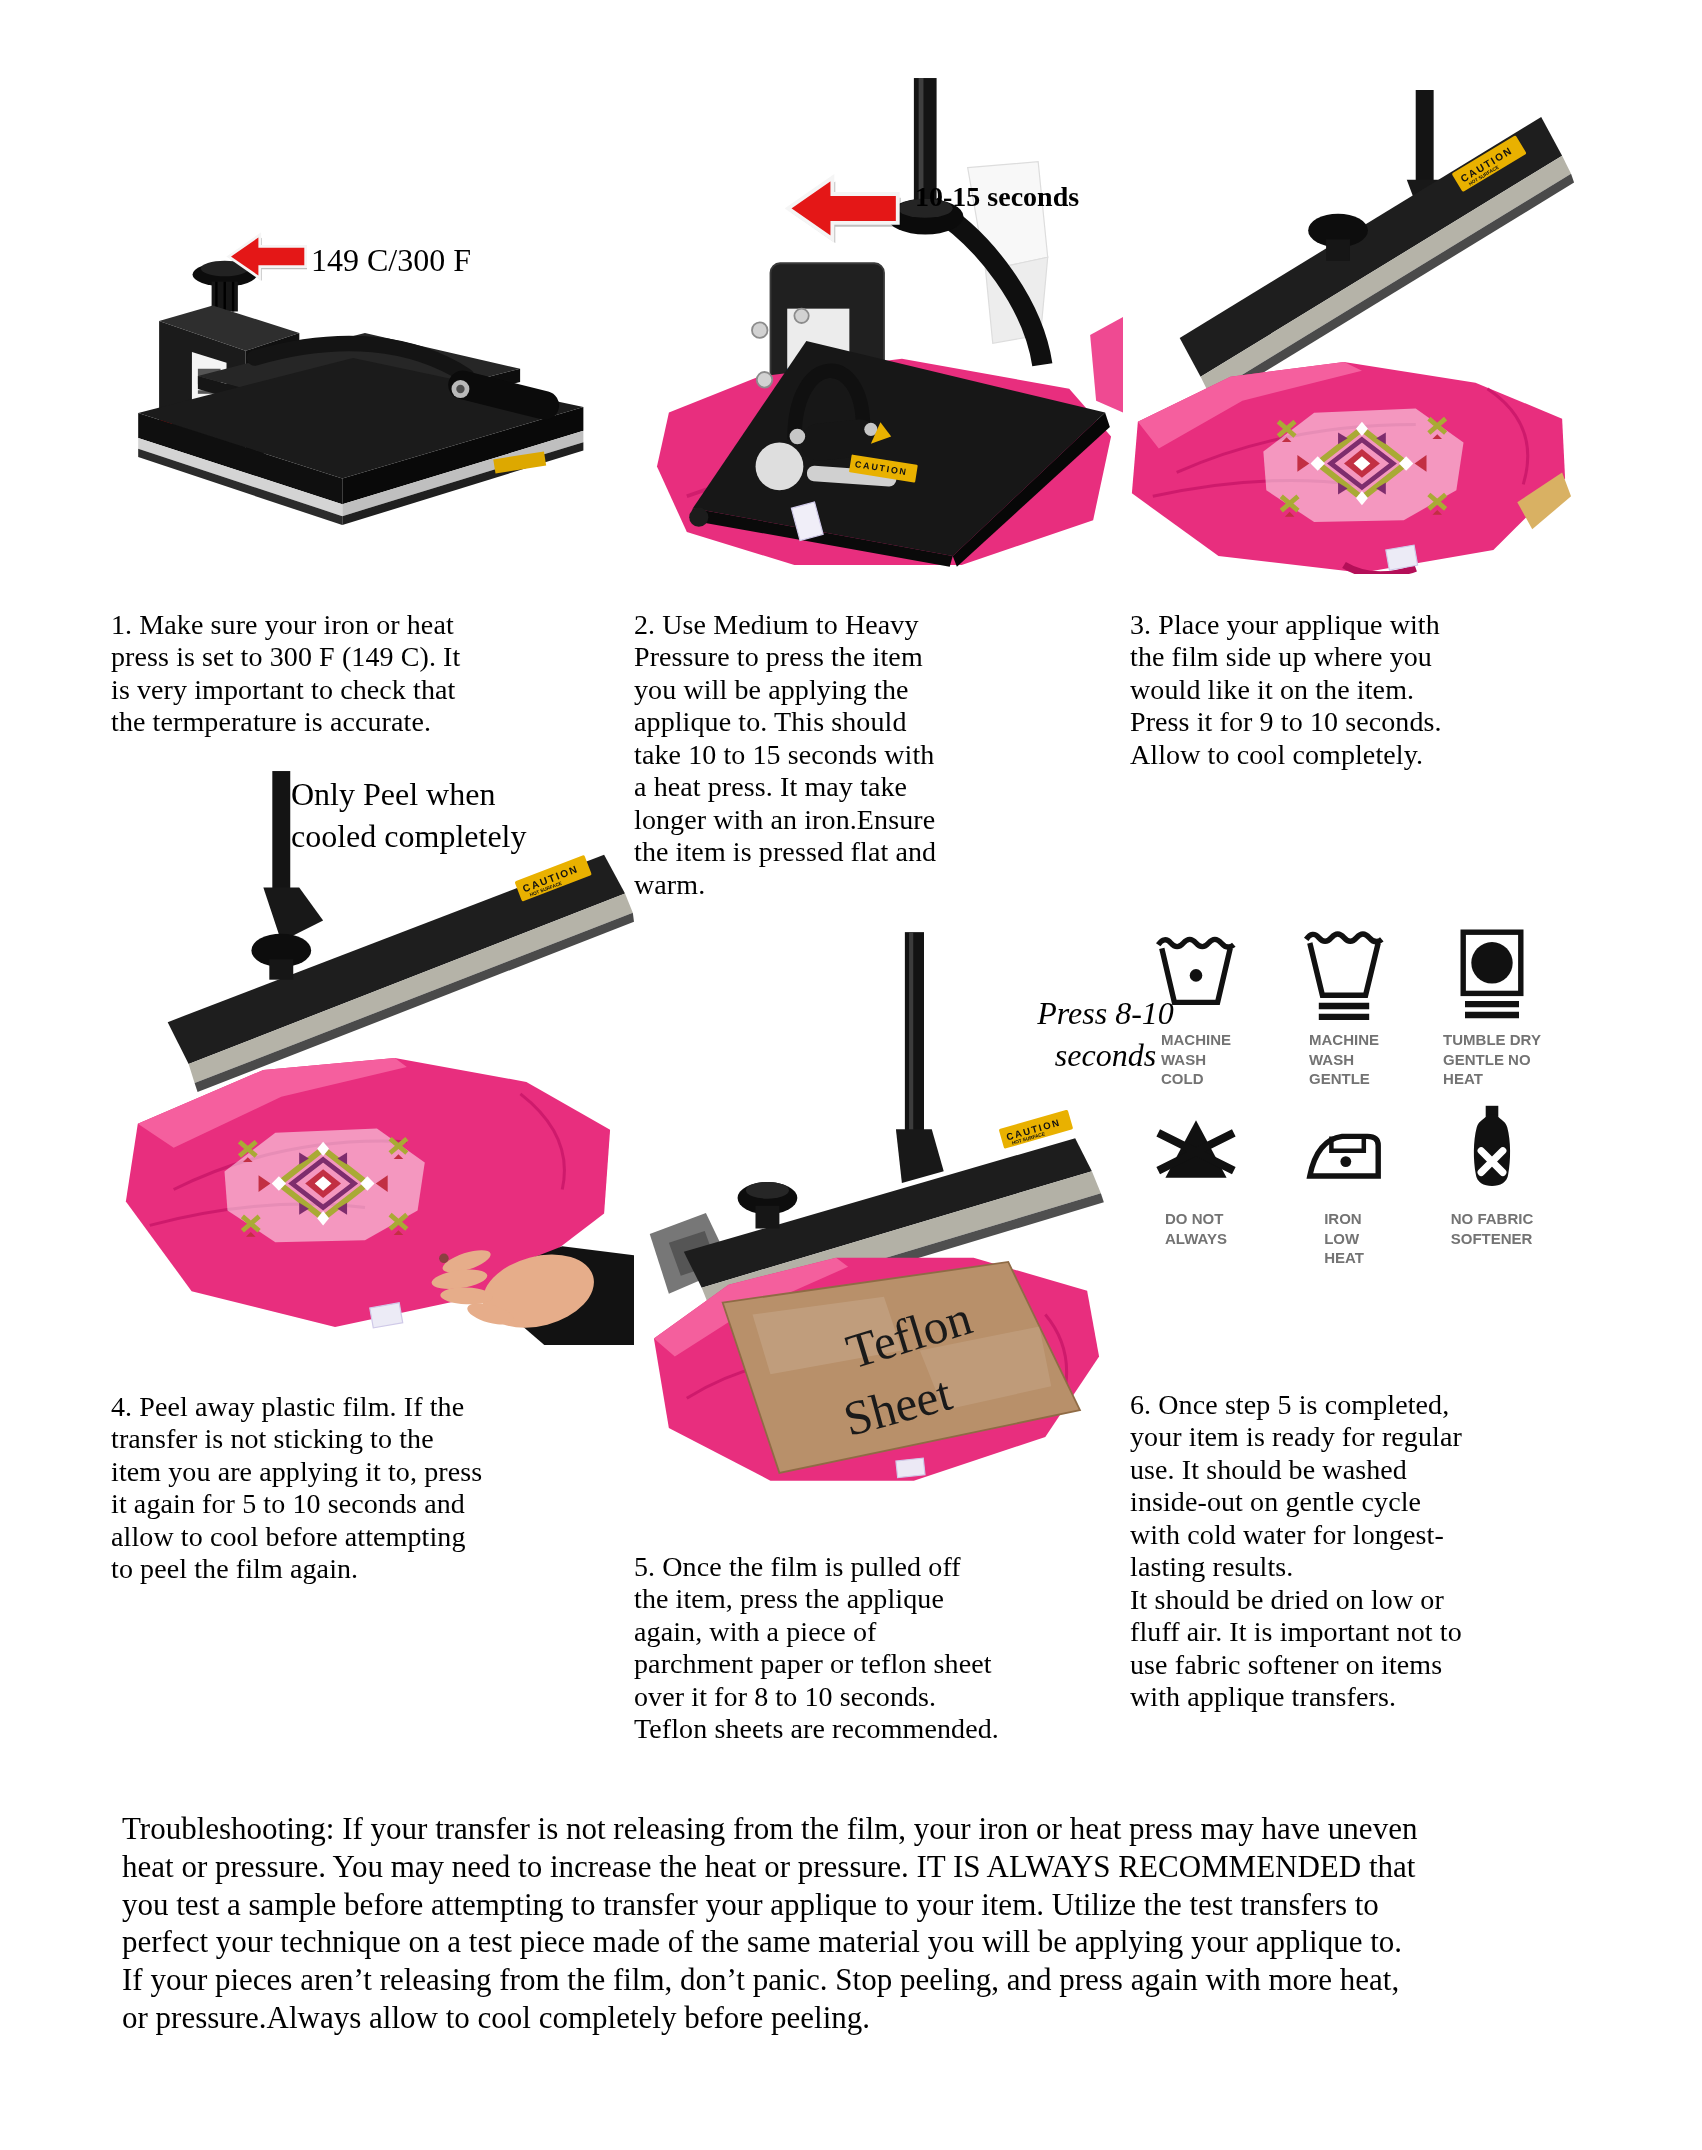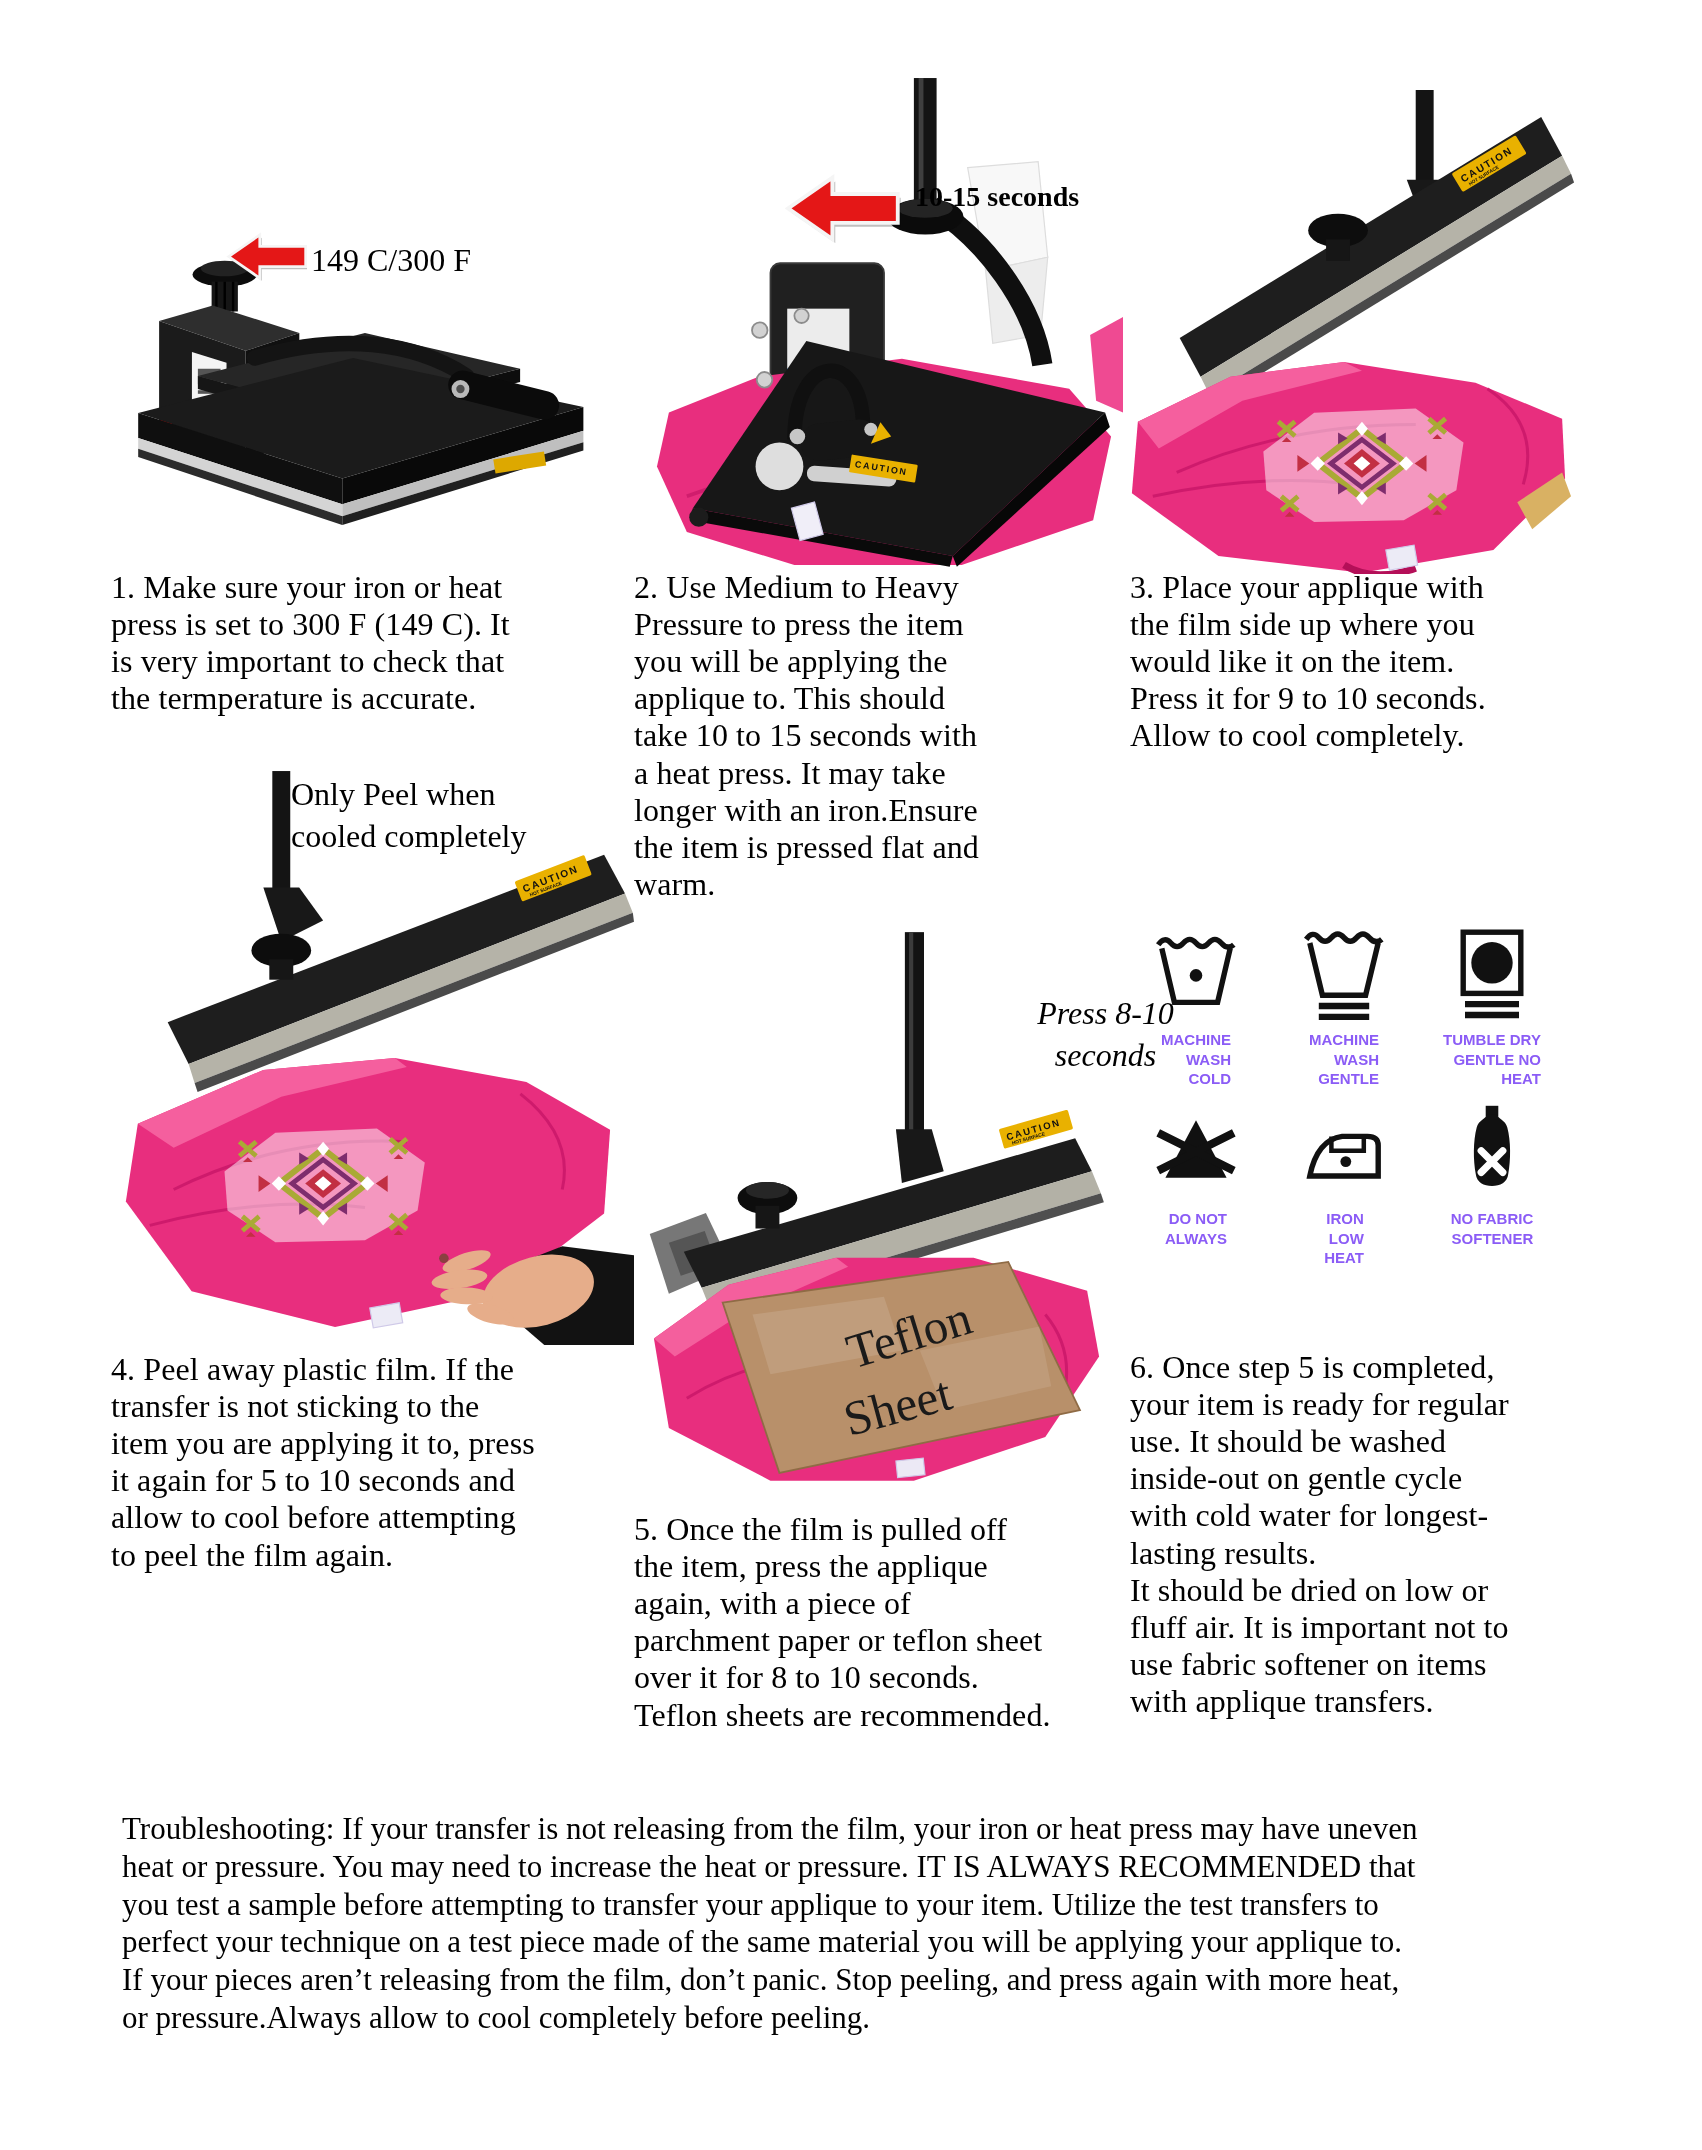--- a/index.html
+++ b/index.html
@@ -1,27 +1,27 @@
 <!DOCTYPE html>
 <html style="font-size:9.6px"><head>
 <meta charset="utf-8">
 <style>
   html,body{margin:0;padding:0;background:#fff;}
   #page{position:relative;width:1703px;height:2151px;background:#ffffff;
         font-family:"Liberation Serif",serif;color:#000;overflow:hidden;}
   .abs{position:absolute;}
-  .step{font-size:32px;line-height:1.16;white-space:pre-line;letter-spacing:0.1px;}
+  .step{font-size:28px;line-height:1.16;white-space:pre-line;letter-spacing:0.1px;margin-top:40px;}
   .annotation{font-size:32px;line-height:1.30;white-space:pre-line;}
   .annotation.small{font-size:28px;font-weight:bold;}
   .annotation.center{text-align:center;font-style:italic;}
   .trouble{font-size:31px;line-height:1.22;white-space:pre-line;}
   .care-grid{display:grid;grid-template-columns:repeat(3,148px);grid-auto-rows:179px;justify-items:center;}
   .care-cell{display:flex;flex-direction:column;align-items:center;}
   .care-label{font-family:"Liberation Sans",sans-serif;font-weight:700;font-size:15px;
-              line-height:1.3;text-align:right;white-space:pre-line;color:#8b5cf6;margin-top:6px;}
+              line-height:1.3;text-align:left;white-space:pre-line;color:#737373;margin-top:6px;}
   svg{display:block;}
   .cautionTxt{font-family:"Liberation Sans",sans-serif;font-weight:700;}
 </style>
 </head>
 <body>
 
 <div id="page">
 
   <svg class="abs" style="left:102px;top:179px" width="514" height="364" viewBox="0 0 860 610">
     <ellipse cx="205" cy="160" rx="54" ry="20" fill="#0c0c0c"></ellipse>

